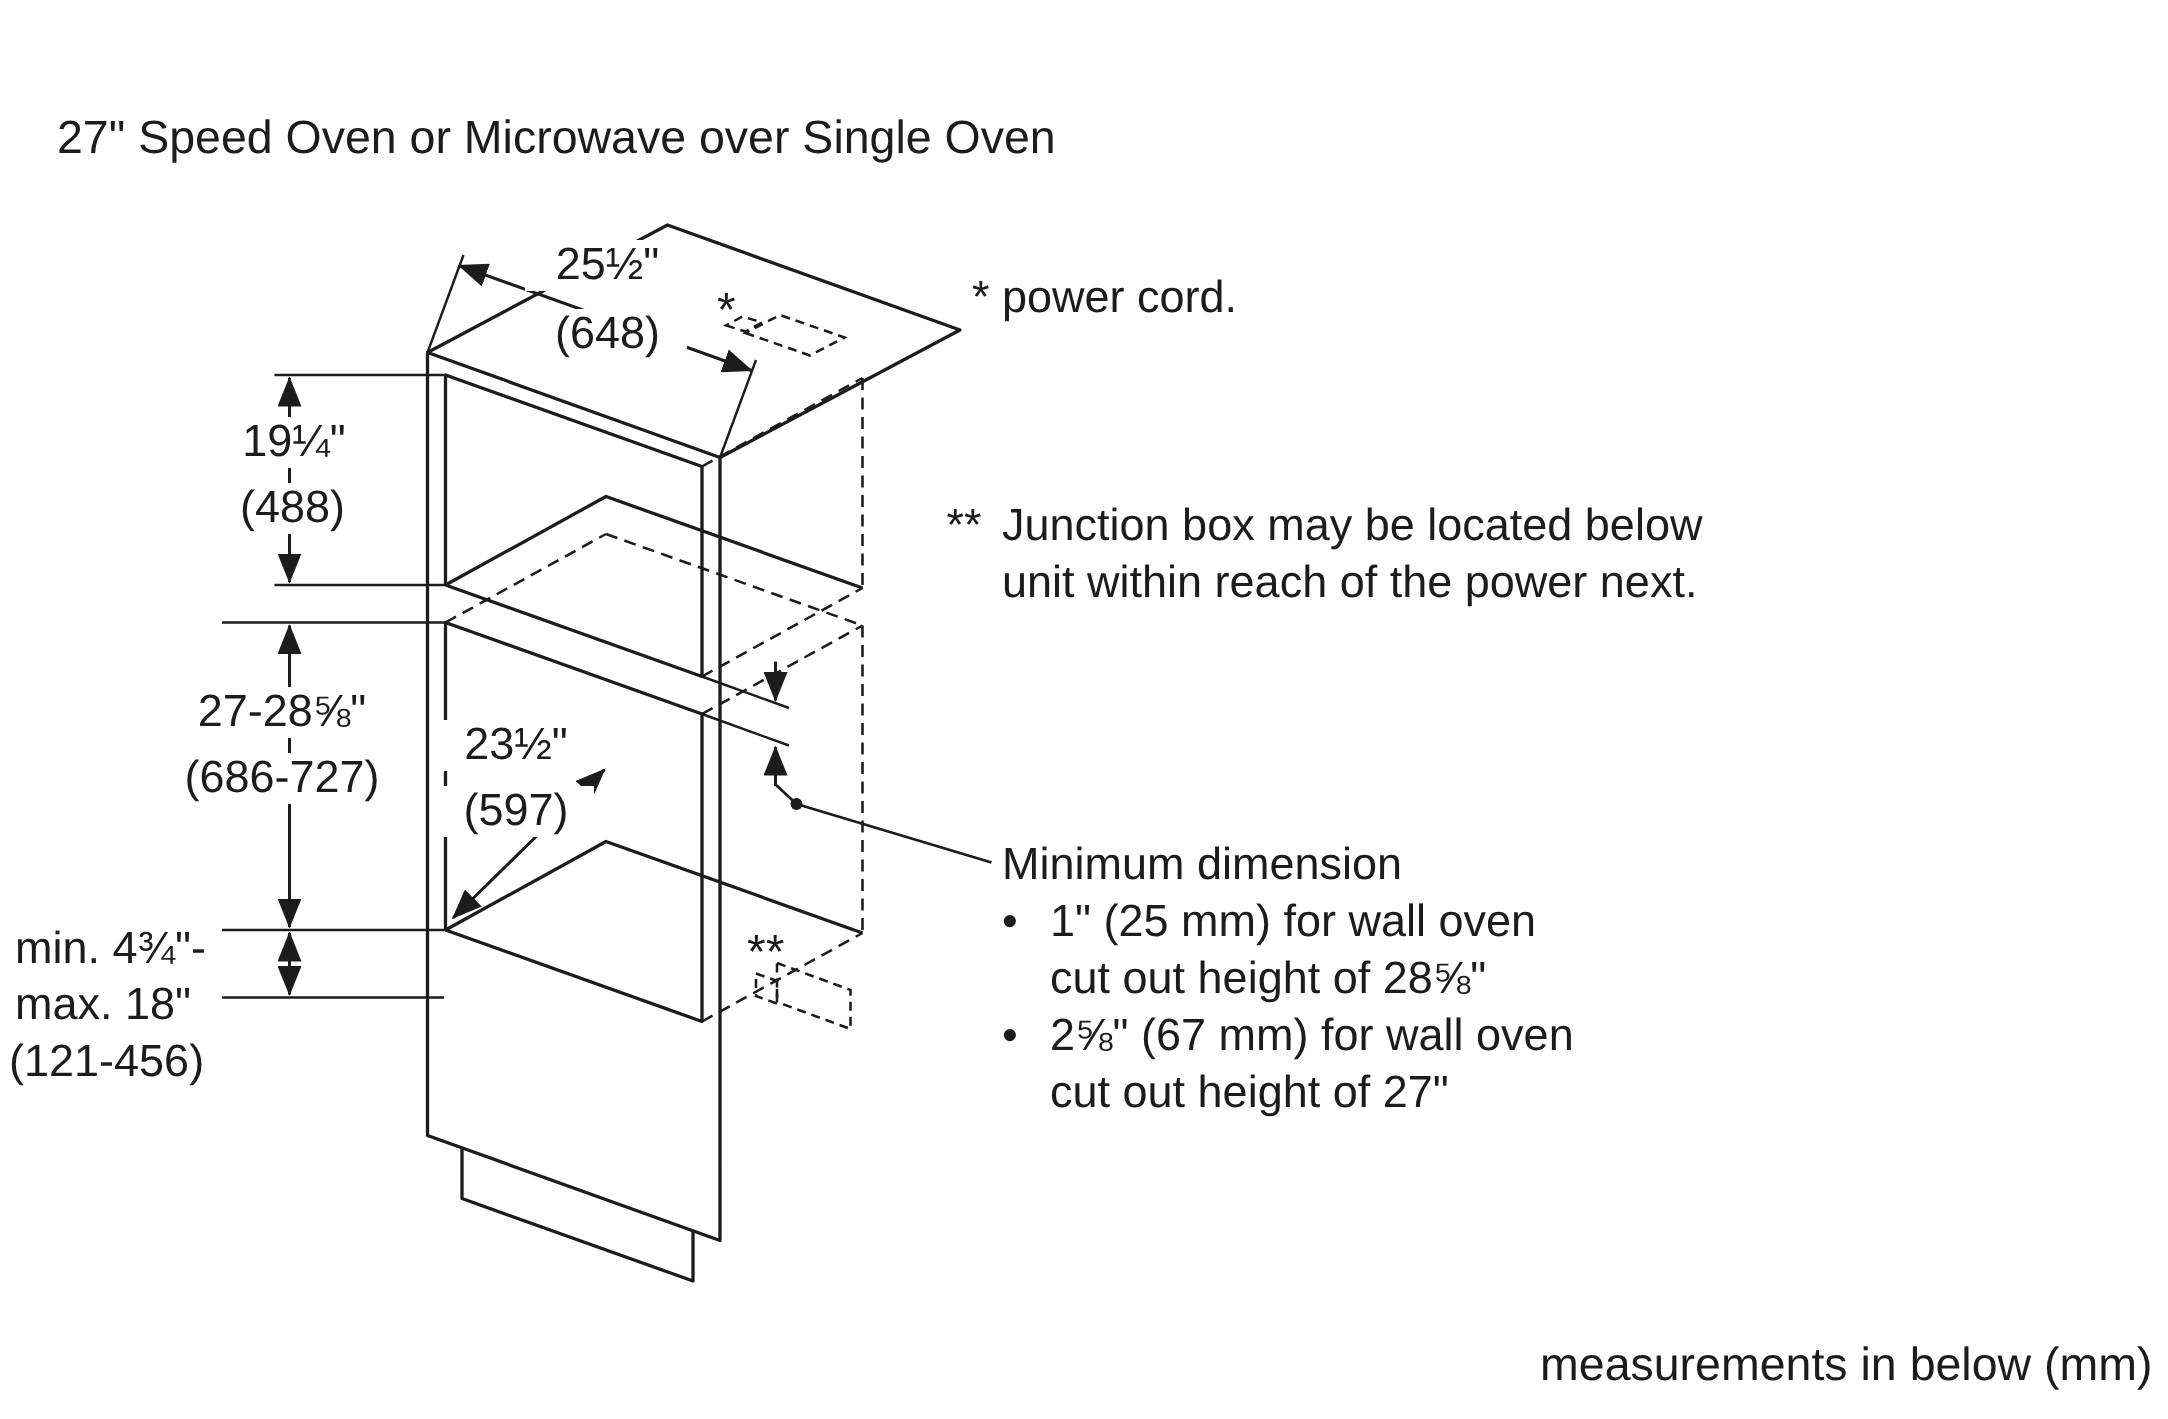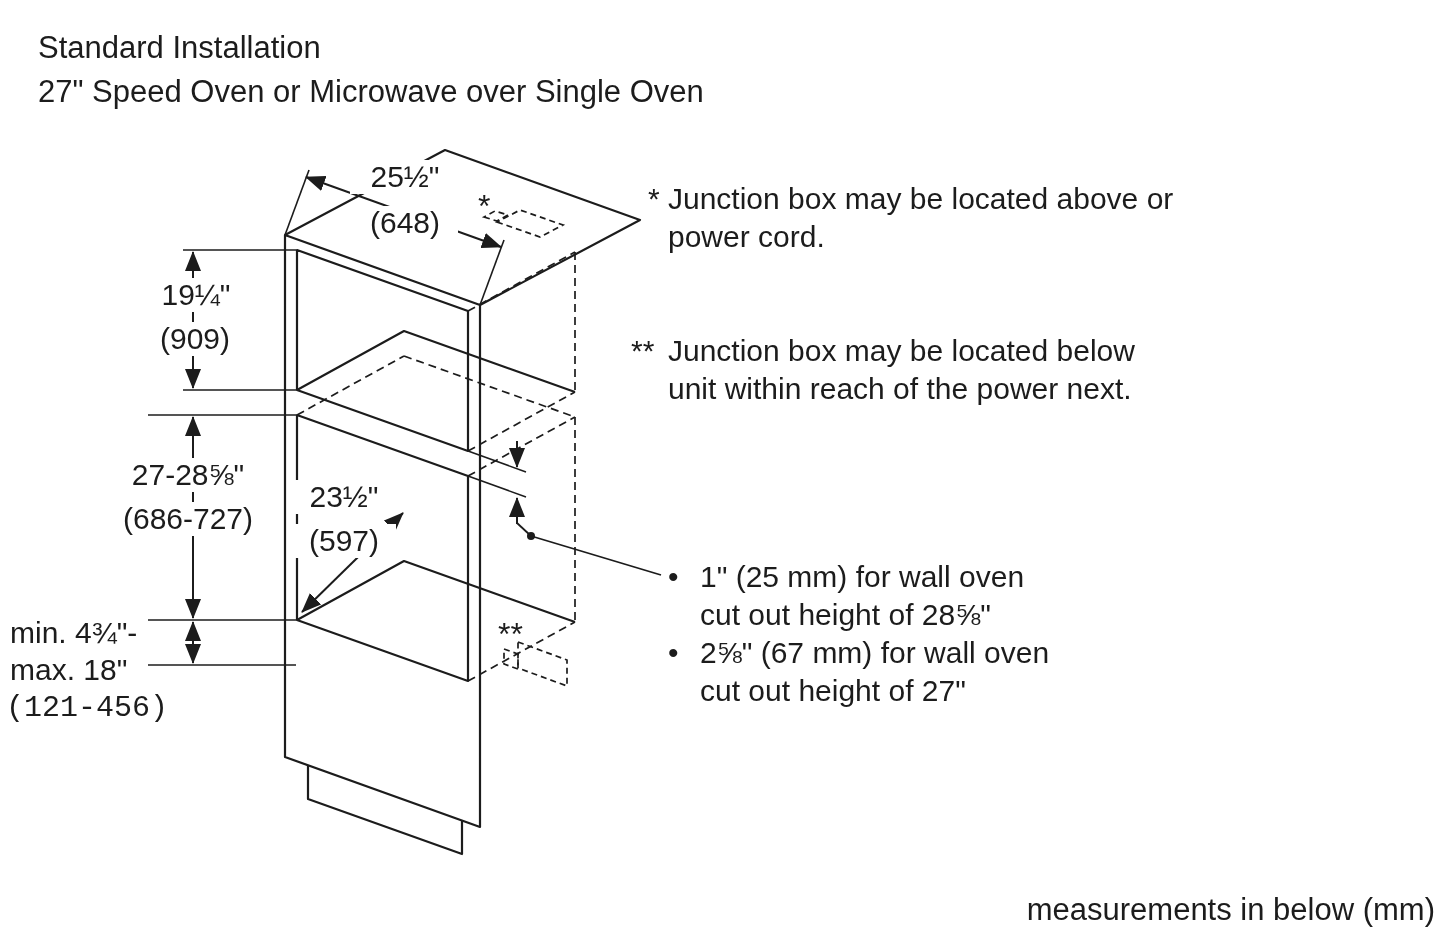--- a/index.html
+++ b/index.html
@@ -21,21 +21,20 @@
   .bullet-row { display:flex; align-items:flex-start; }
   .bullet-dot { width:32px; font-size:30px; line-height:38px; }
   .footer-text { font-size:31px; line-height:36px; white-space:nowrap; }
   svg { display:block; }
 </style>
 </head>
 <body>
 
 <div class="page">
 
-  <div class="abs title-line" style="left:38px; top:28px;">Standard Installation</div>
   <div class="abs title-line" style="left:38px; top:72px;">27" Speed Oven or Microwave over Single Oven</div>
 
   <svg class="abs" style="left:0; top:0;" width="730" height="900" viewBox="0 0 730 900">
     <defs>
       <marker id="ah" viewBox="0 0 10 8" refX="9.5" refY="4" markerWidth="10" markerHeight="8" orient="auto-start-reverse">
         <path d="M0,0 L10,4 L0,8 z" fill="#1c1c1c"></path>
       </marker>
     </defs>
 
     <g fill="none" stroke="#1c1c1c" stroke-width="2.2" stroke-linejoin="round">
@@ -98,52 +97,52 @@
       <path d="M531,536 L661,575"></path>
       <path d="M531,536 L517,523"></path>
       <circle cx="531" cy="536" r="4" fill="#1c1c1c" stroke="none"></circle>
     </g>
   </svg>
 
   <div class="abs dim-label" style="left:350px; top:160px; width:106px;">25½"</div>
   <div class="abs dim-label" style="left:352px; top:206px; width:102px;">(648)</div>
 
   <div class="abs dim-label" style="left:140px; top:278px; width:108px;">19¼"</div>
-  <div class="abs dim-label" style="left:142px; top:322px; width:102px;">(909)</div>
+  <div class="abs dim-label" style="left:142px; top:322px; width:102px;">(488)</div>
 
   <div class="abs dim-label" style="left:100px; top:458px; width:172px;">27-28⅝"</div>
   <div class="abs dim-label" style="left:98px; top:502px; width:176px;">(686-727)</div>
 
   <div class="abs dim-label" style="left:290px; top:480px; width:104px;">23½"</div>
   <div class="abs dim-label" style="left:292px; top:524px; width:100px;">(597)</div>
 
   <div class="abs dim-label" style="left:8px; top:616px; text-align:left;">min. 4¾"-</div>
   <div class="abs dim-label" style="left:8px; top:653px; text-align:left;">max. 18"</div>
-  <div class="abs dim-label" style="left:4px; top:691px; text-align:right;font-family:Liberation Mono, monospace;">(121-456)</div>
+  <div class="abs dim-label" style="left:4px; top:691px; text-align:right;">(121-456)</div>
 
   <div class="abs diag-marker" style="left:478px; top:190px;">*</div>
   <div class="abs diag-marker" style="left:498px; top:618px;">**</div>
 
   <div class="abs note" style="left:648px; top:180px;">
     <div class="marker" style="width:20px;">*</div>
     <div class="lines">
-      <div class="note-line">Junction box may be located above or</div>
       <div class="note-line">power cord.</div>
     </div>
   </div>
 
   <div class="abs note" style="left:631px; top:332px;">
     <div class="marker" style="width:37px;">**</div>
     <div class="lines">
       <div class="note-line">Junction box may be located below</div>
       <div class="note-line">unit within reach of the power next.</div>
     </div>
   </div>
 
   <div class="abs mindim" style="left:668px; top:558px;">
+    <div class="note-line">Minimum dimension</div>
     <div class="bullet-row">
       <div class="bullet-dot">•</div>
       <div>
         <div class="note-line">1" (25 mm) for wall oven</div>
         <div class="note-line">cut out height of 28⅝"</div>
       </div>
     </div>
     <div class="bullet-row">
       <div class="bullet-dot">•</div>
       <div>

